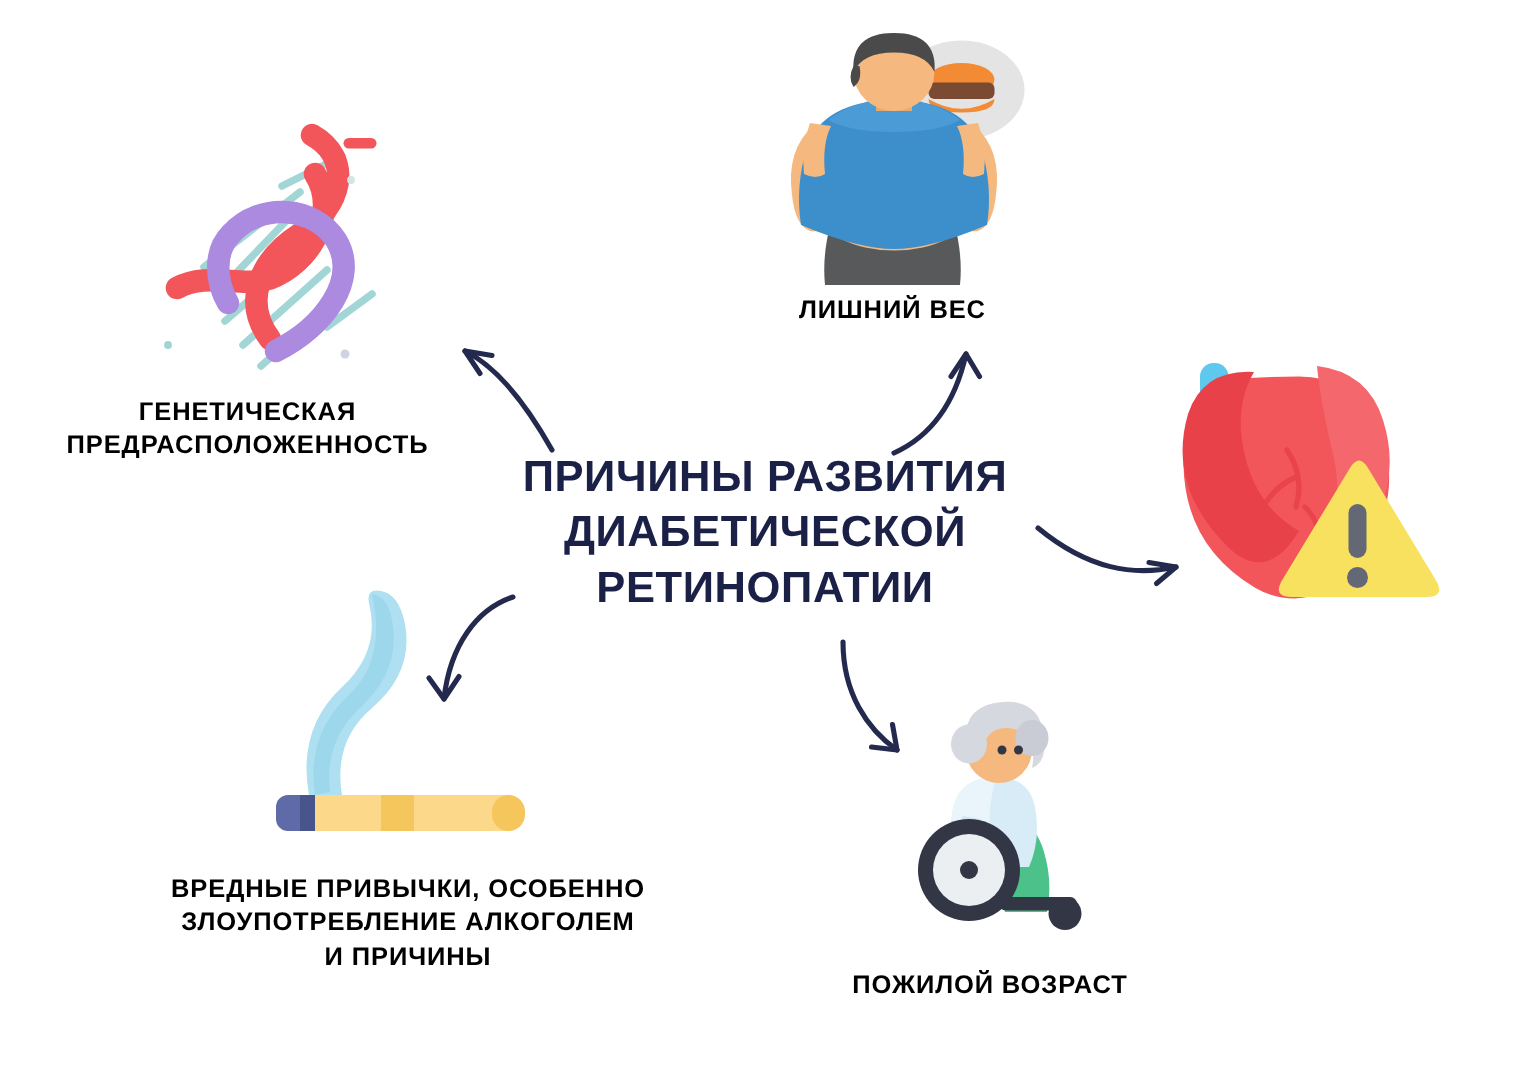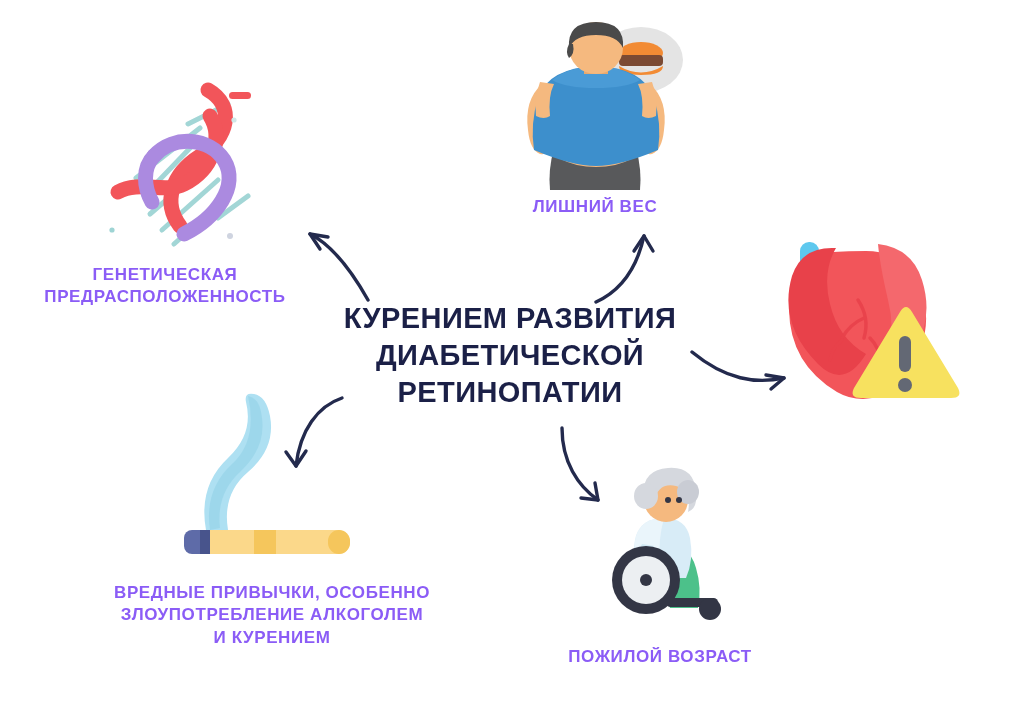--- a/index.html
+++ b/index.html
@@ -13,21 +13,21 @@
   #infographic {
     position: relative;
     width: 1024px;
     height: 723px;
     background: #ffffff;
     overflow: hidden;
   }
   .node { position: absolute; }
   .label {
     position: absolute;
-    color: #8b5cf6;
+    color: #000000;
     font-weight: bold;
     font-size: 17px;
     letter-spacing: 0.6px;
     line-height: 1.32;
     text-align: center;
     white-space: pre-line;
     font-family: "Liberation Sans", sans-serif;
   }
   .center-title {
     position: absolute;
@@ -151,21 +151,21 @@
       <rect x="36" y="152" width="166" height="24" rx="12" fill="#fbd88a"></rect>
       <rect x="106" y="152" width="22" height="24" fill="#f5c65c"></rect>
       <rect x="180" y="152" width="22" height="24" rx="11" fill="#f5c65c"></rect>
 
       <rect x="36" y="152" width="26" height="24" rx="8" fill="#5e6ba8"></rect>
       <rect x="52" y="152" width="10" height="24" fill="#48548c"></rect>
     </svg>
   </div>
   <div class="label" style="left:62px; top:582px; width:420px;">ВРЕДНЫЕ ПРИВЫЧКИ, ОСОБЕННО
 ЗЛОУПОТРЕБЛЕНИЕ АЛКОГОЛЕМ
-И КУРЕНИЕМ</div>
+И ПРИЧИНЫ</div>
 
   <div class="node" style="left:592px; top:466px;">
     <svg class="icon-svg" width="140" height="160" viewBox="0 0 140 160">
 
       <path d="M66 76 q30 -2 38 26 q6 20 2 40 h-28 q-8 -32 -14 -44Z" fill="#4cc18a"></path>
       <rect x="74" y="132" width="52" height="9" rx="4.5" fill="#333645"></rect>
 
       <path d="M44 70 q6 -18 28 -18 q22 0 26 20 q4 22 -4 40 h-44 q-12 -20 -6 -42Z" fill="#d8ecf7"></path>
       <path d="M44 70 q6 -18 28 -18 q-6 22 -4 42 h-20 q-8 -12 -4 -24Z" fill="#eaf5fb"></path>
 
@@ -181,21 +181,21 @@
 
       <circle cx="54" cy="114" r="34" fill="#333645"></circle>
       <circle cx="54" cy="114" r="24" fill="#eceff2"></circle>
       <circle cx="54" cy="114" r="6" fill="#333645"></circle>
 
       <circle cx="118" cy="143" r="11" fill="#333645"></circle>
     </svg>
   </div>
   <div class="label" style="left:520px; top:646px; width:280px;">ПОЖИЛОЙ ВОЗРАСТ</div>
 
-  <div class="center-title">КУРЕНИЕМ РАЗВИТИЯ
+  <div class="center-title">ПРИЧИНЫ РАЗВИТИЯ
 ДИАБЕТИЧЕСКОЙ
 РЕТИНОПАТИИ</div>
 
   <svg class="arrow-layer" viewBox="0 0 1024 723">
     <g fill="none" stroke="#232a4d" stroke-width="3.4" stroke-linecap="round">
 
       <g>
         <path d="M368 300 C350 268 330 244 310 234"></path>
         <path d="M310 234 l18 3 M310 234 l10 15" stroke-width="3.4"></path>
       </g>

